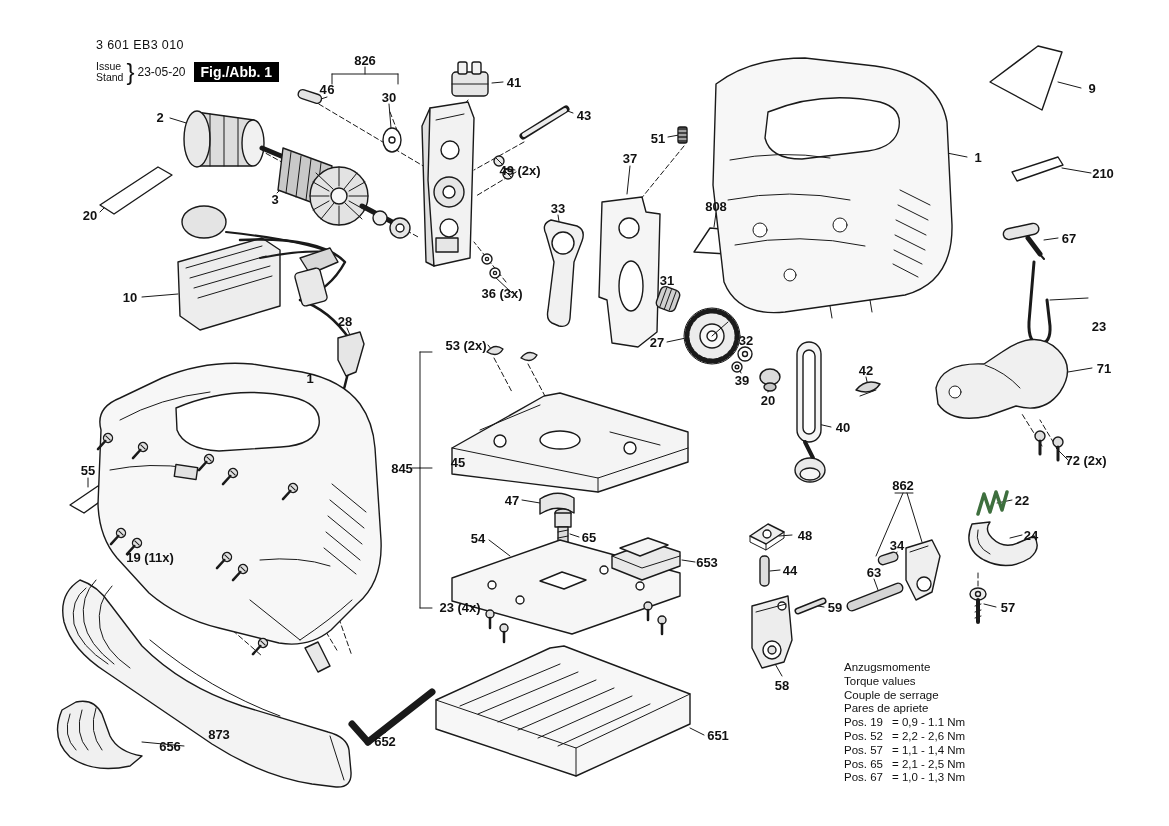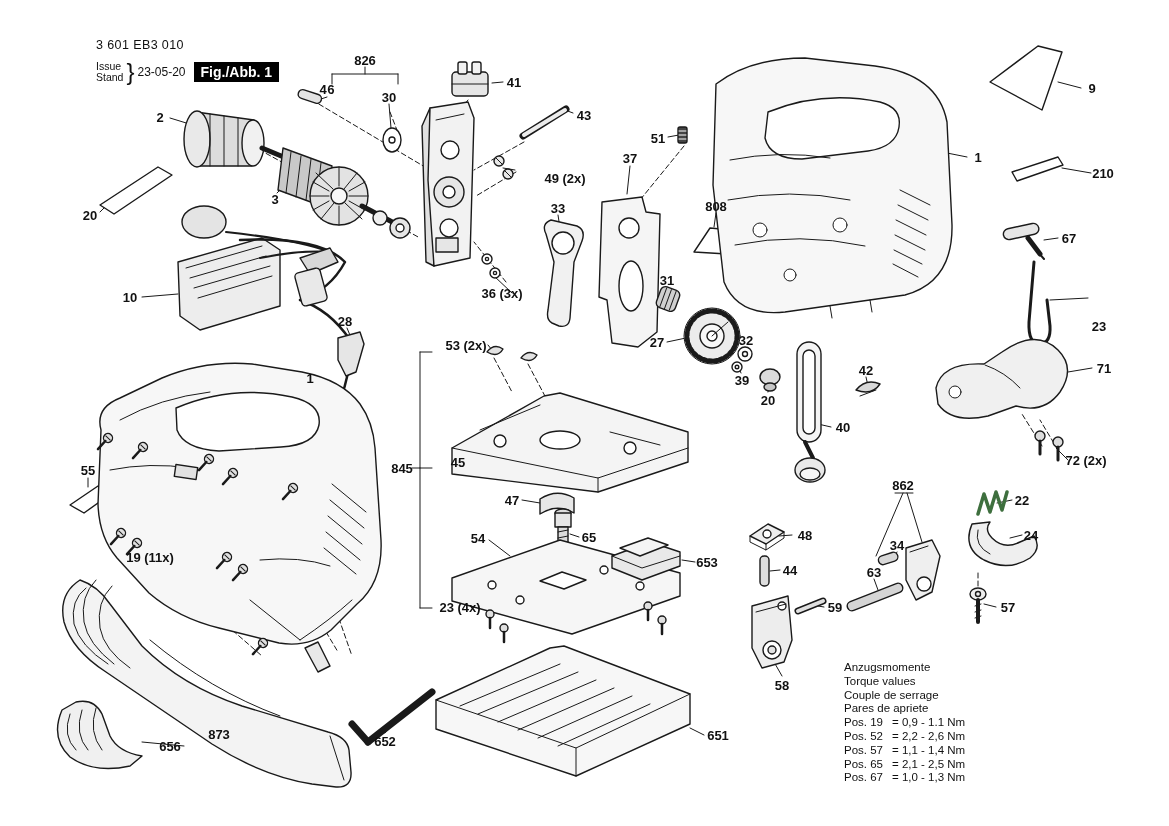--- a/index.html
+++ b/index.html
@@ -526,21 +526,21 @@
   </div>
 
   <div class="layer">
       <span class="callout" style="left: 365px; top: 60px;">826</span>
       <span class="callout" style="left: 327px; top: 90px; font-family: Liberation Mono, monospace;">46</span>
       <span class="callout" style="left: 389px; top: 97px; text-align: center;">30</span>
       <span class="callout" style="left: 514px; top: 82px;">41</span>
       <span class="callout" style="left: 584px; top: 115px;">43</span>
       <span class="callout" style="left: 160px; top: 117px;">2</span>
       <span class="callout" style="left: 658px; top: 138px;">51</span>
-      <span class="callout" style="left: 565px; top: 170px; margin-top: 8px;">49 (2x)</span>
+      <span class="callout" style="left: 520px; top: 170px;">49 (2x)</span>
       <span class="callout" style="left: 630px; top: 158px;">37</span>
       <span class="callout" style="left: 1092px; top: 88px;">9</span>
       <span class="callout" style="left: 978px; top: 157px;">1</span>
       <span class="callout" style="left: 1103px; top: 173px;">210</span>
       <span class="callout" style="left: 90px; top: 215px;">20</span>
       <span class="callout" style="left: 275px; top: 199px;">3</span>
       <span class="callout" style="left: 558px; top: 208px;">33</span>
       <span class="callout" style="left: 716px; top: 206px;">808</span>
       <span class="callout" style="left: 1069px; top: 238px;">67</span>
       <span class="callout" style="left: 502px; top: 293px;">36 (3x)</span>

